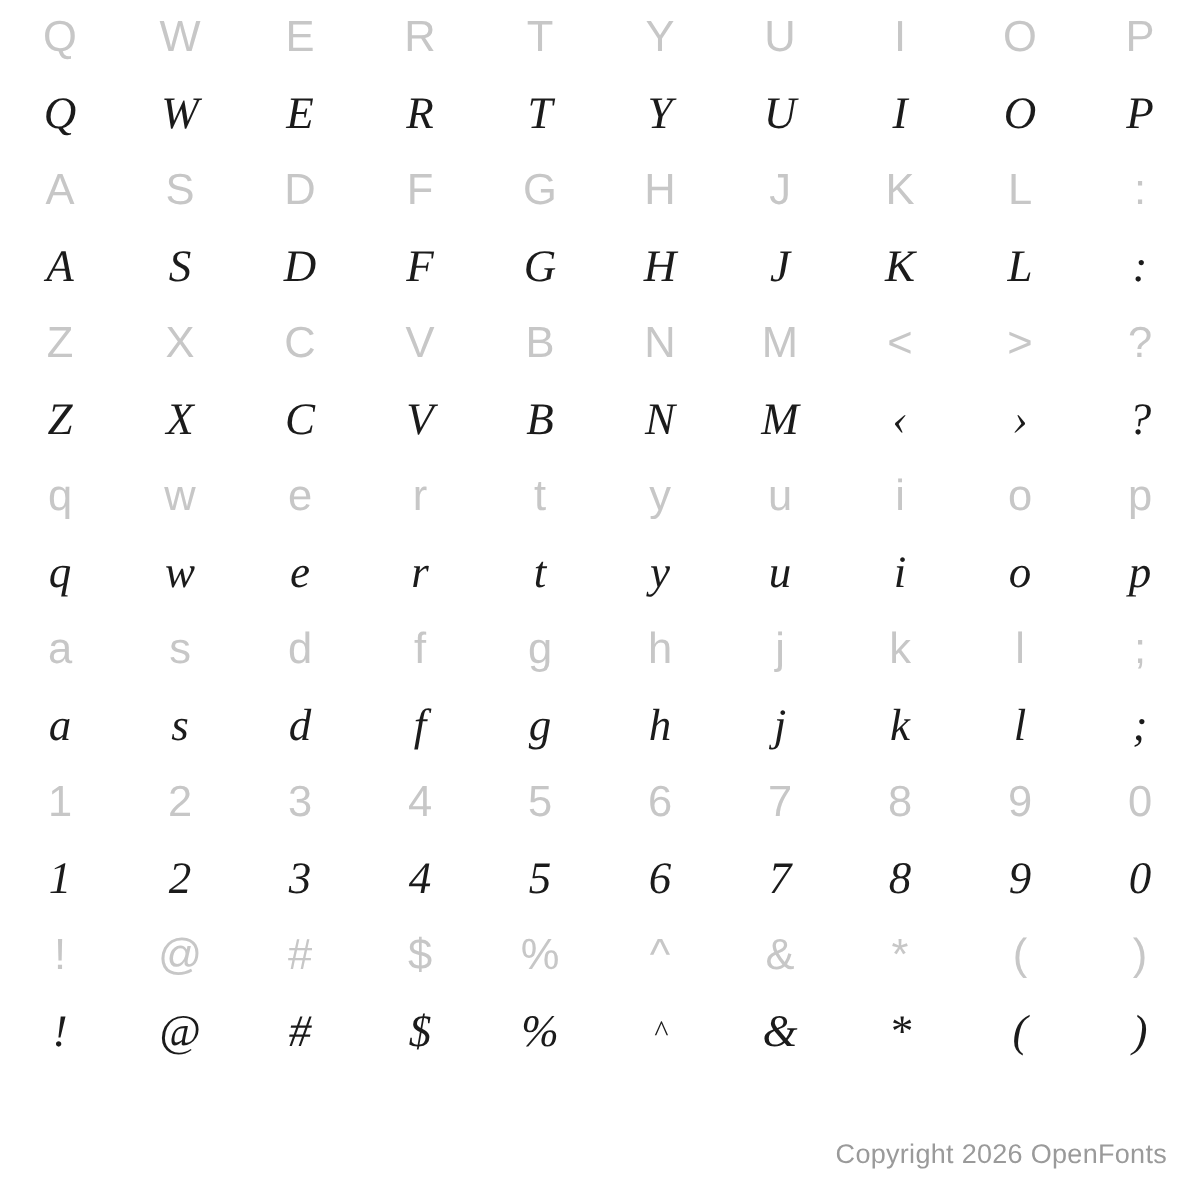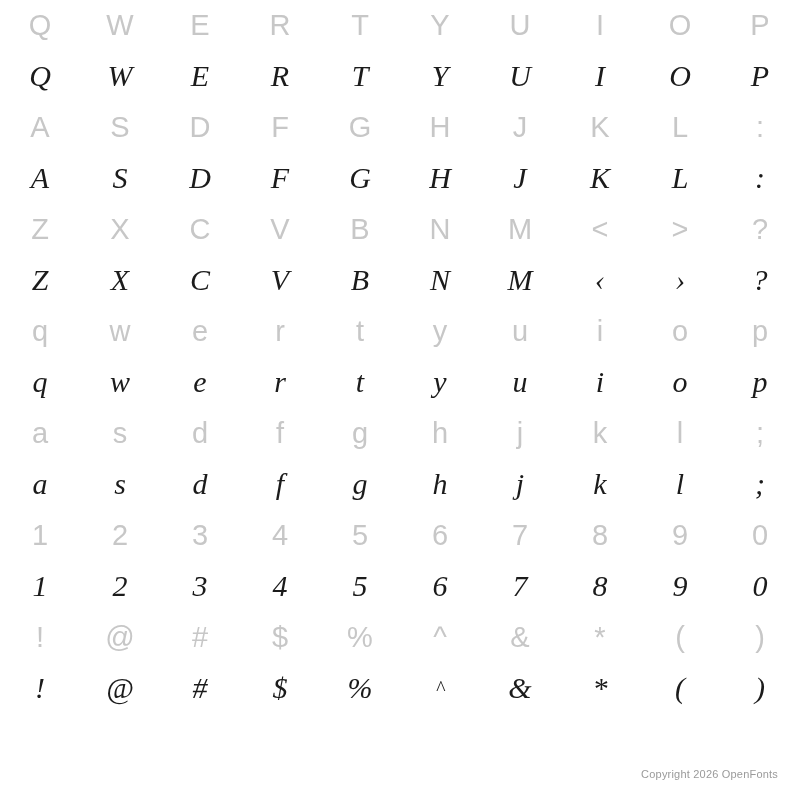--- a/index.html
+++ b/index.html
@@ -66,21 +66,21 @@
     font-size: 20px;
   }
   #copyright {
     position: absolute;
     left: 0;
     right: 22px;
     bottom: 20px;
     text-align: right;
     color: #9a9a9a;
     font-family: "Liberation Sans", sans-serif;
-    font-size: 11px;
+    font-size: 18px;
     letter-spacing: 0.2px;
   }
 </style>
 </head>
 <body>
 
 <div id="sheet">
 
   <div class="grid">
       <div class="row ref">

